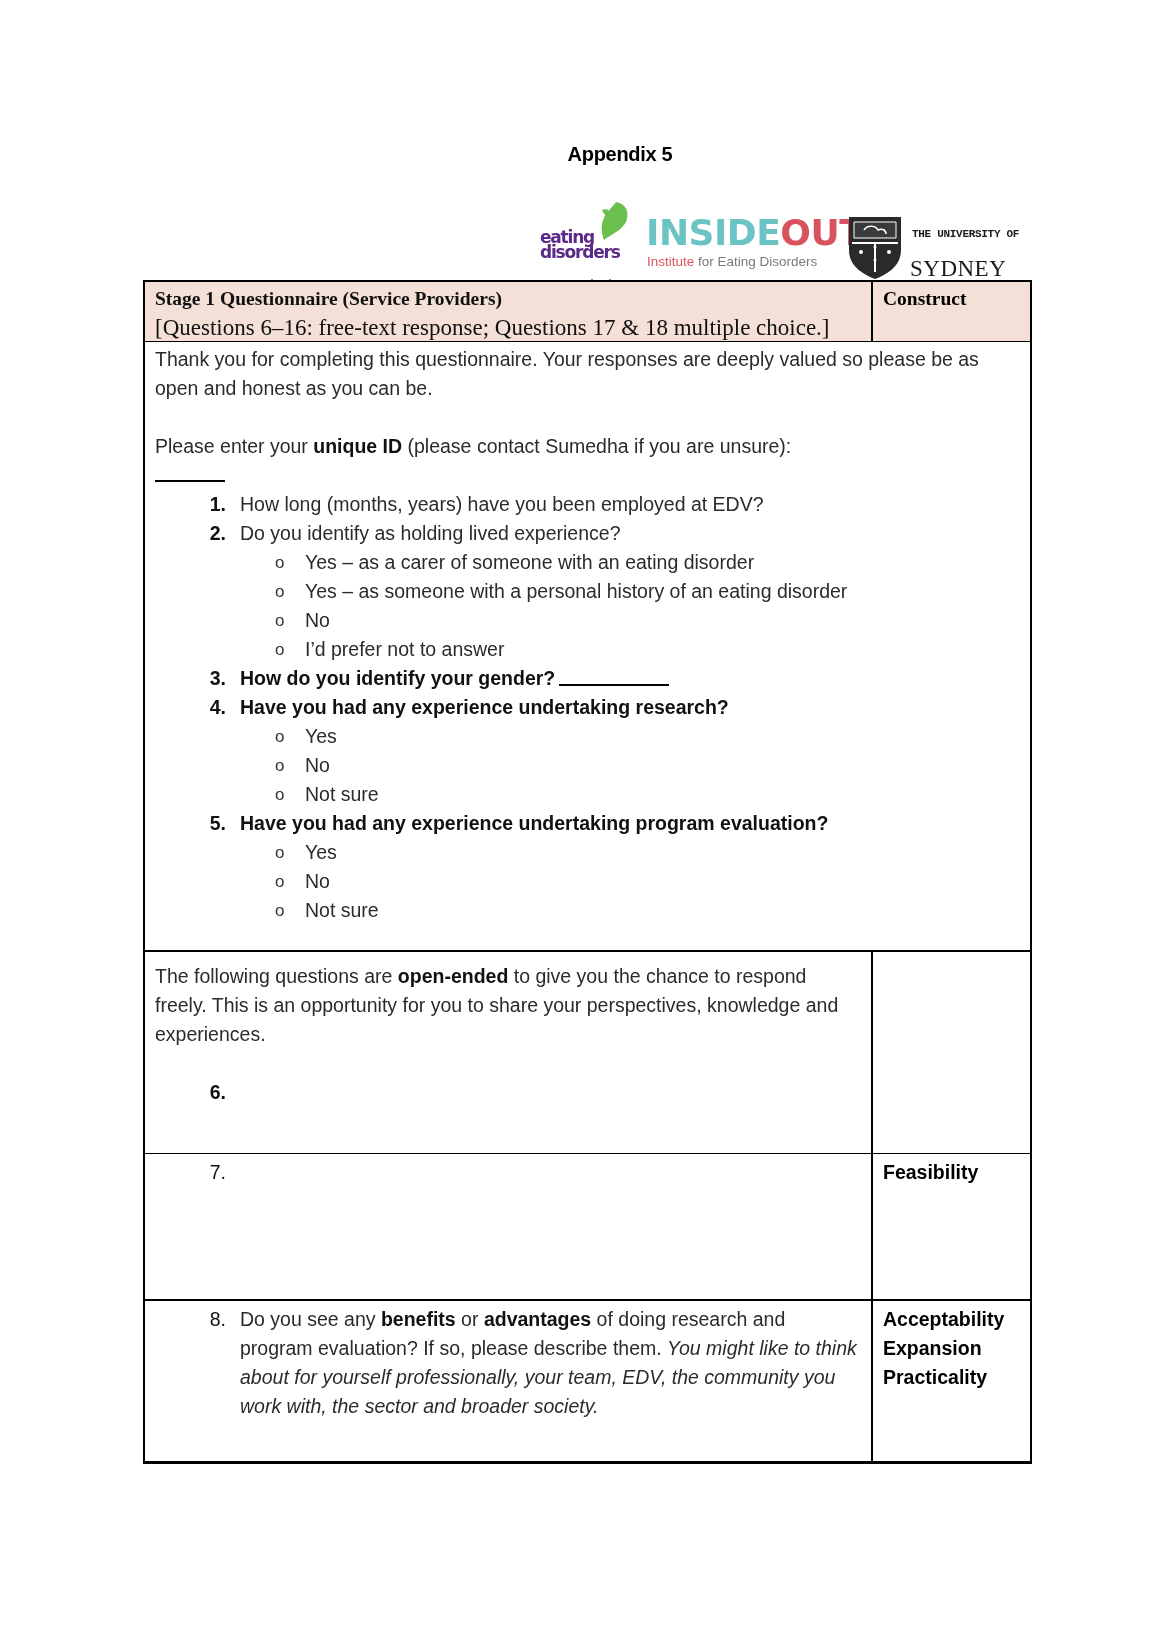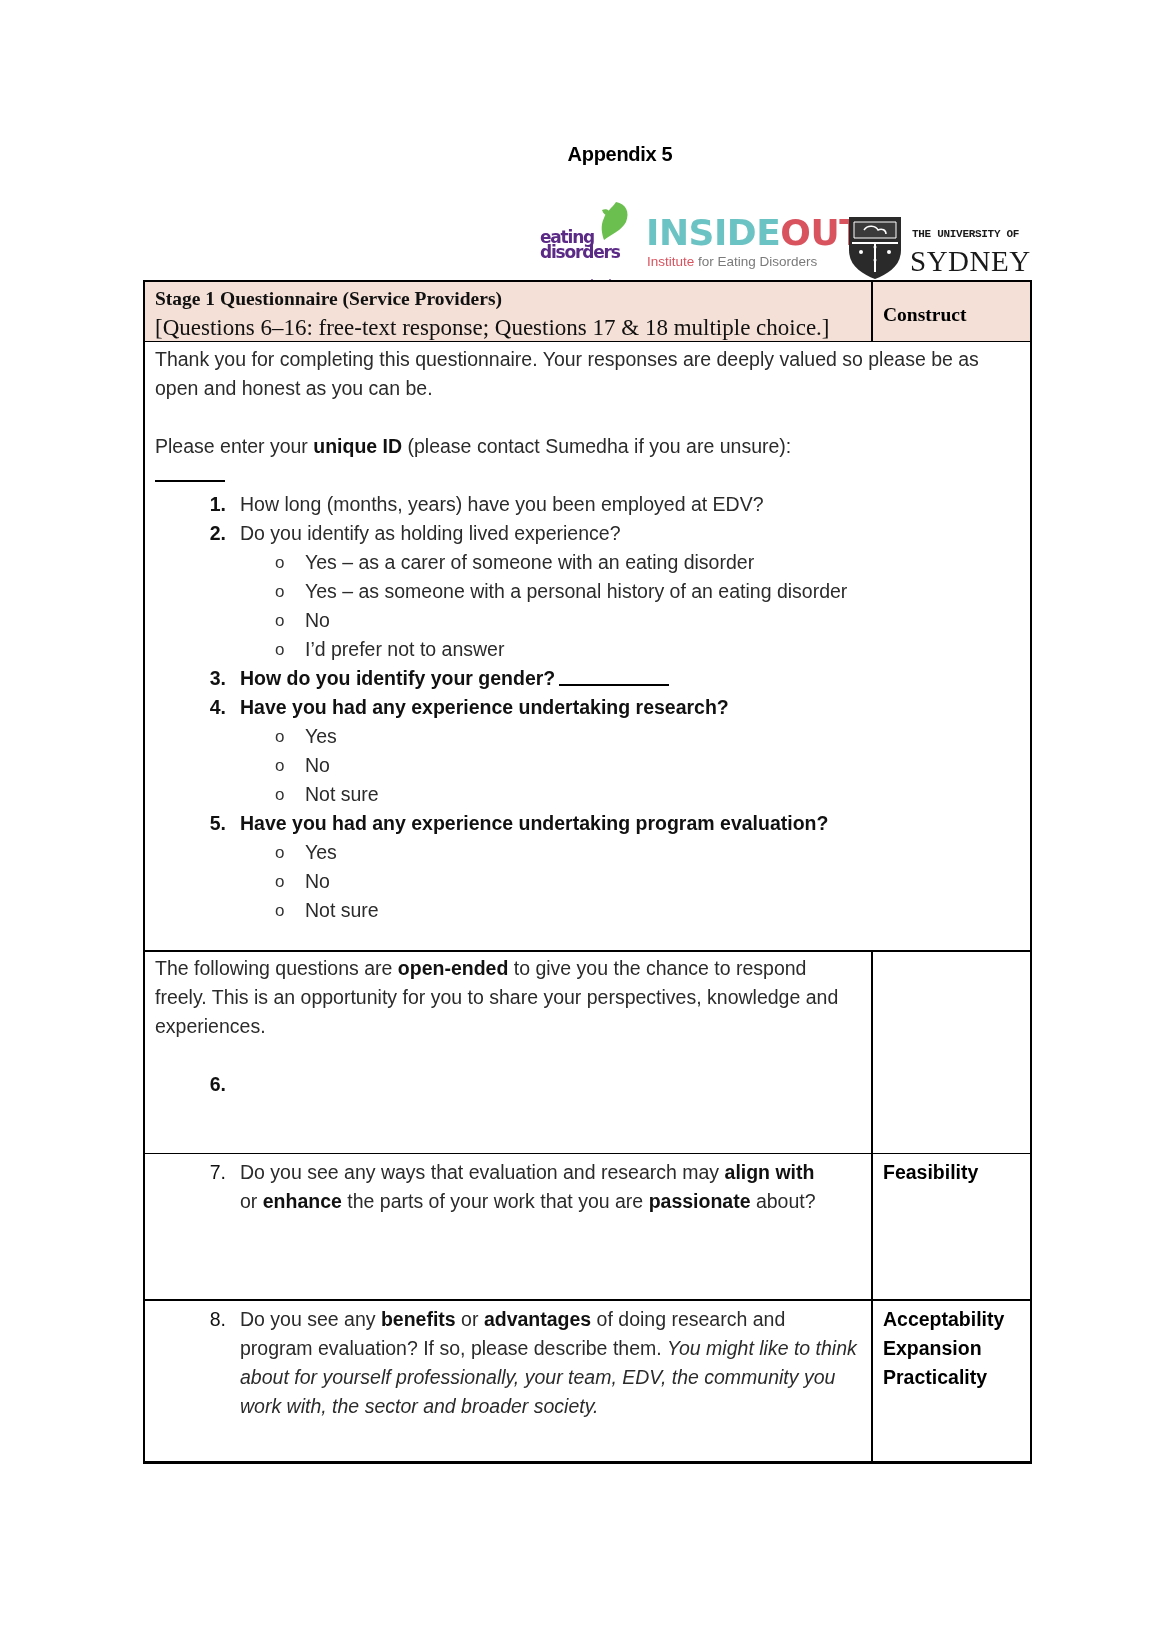--- a/index.html
+++ b/index.html
@@ -16,33 +16,33 @@
   .edv-small { position:absolute; left:48px; top:78px; color:#5b2a86; font-size:9px; font-weight:bold; letter-spacing:-0.3px; }
   .io-main { position:absolute; left:0; top:0; font-weight:bold; font-size:36px; letter-spacing:-0.5px;
              font-family:"DejaVu Sans", sans-serif; line-height:38px; }
   .io-main .t { color:#6cc3c3; }
   .io-main .r { color:#d9535f; }
   .io-sub { position:absolute; left:1px; top:40px; font-size:13.5px; color:#7a7a7a; white-space:nowrap; }
   .io-sub .r { color:#d9535f; }
   .usyd-shield { position:absolute; left:0; top:0; width:58px; height:66px; }
   .usyd-top { position:absolute; left:66px; top:14px; font-family:Liberation Mono, monospace;
               font-size:11px; font-weight:bold; color:#1a1a1a; letter-spacing:-0.3px; white-space:nowrap; }
-  .usyd-name { position:absolute; left:64px; top:32px; font-family:"Liberation Serif", serif;
-               font-size:29px; color:#1a1a1a; letter-spacing:0.5px; line-height:30px; }
+  .usyd-name { position:absolute; left:64px; top:40px; font-family:"Liberation Serif", serif;
+               font-size:23px; color:#1a1a1a; letter-spacing:0.5px; line-height:30px; }
 
   .table { position:absolute; left:143px; top:280px; width:889px; border:2px solid #000; border-bottom:3px solid #000; box-sizing:border-box; }
   .row { position:relative; display:flex; border-bottom:1px solid #000; box-sizing:border-box; }
   .row:last-child { border-bottom:none; }
   .cell-main { flex:0 0 726px; box-sizing:border-box; padding:4px 10px; }
   .cell-side { flex:1; box-sizing:border-box; border-left:2px solid #000; padding:4px 10px; font-weight:bold; color:#000; font-size:19.5px; line-height:29px; }
   .hdr { background:#f4e0d6; height:60px;font-family:Liberation Serif, serif; }
   .hdr .cell-main { padding-top:2px; }
   .hdr .h1 { font-weight:bold; color:#111; font-size:19.5px; line-height:29px; }
   .hdr .h2 { font-size:23px; line-height:29px; color:#111; }
-  .hdr .cell-side { padding-top:18px; }
+  .hdr .cell-side { padding-top:2px; }
   .txt { font-size:19.5px; line-height:29px; color:#2b2b2b; }
   .full { width:100%; box-sizing:border-box; padding:3px 10px 0 10px; height:608px; }
   .blank-line { display:inline-block; width:70px; border-bottom:2px solid #000; height:14px; }
   .gender-line { display:inline-block; width:110px; border-bottom:2px solid #000; height:20px; vertical-align:top; margin-left:4px;}
   .q { display:flex; font-size:19.5px; line-height:29px; }
   .q .num { width:36px; text-align:right; padding-right:14px; margin-left:35px; font-weight:bold; color:#111; flex:0 0 auto; }
   .q .qt { flex:1; }
   .q.boldq .qt { font-weight:bold; color:#111; }
   .opt { display:flex; font-size:19.5px; line-height:29px; margin-left:120px; }
   .opt .b { width:30px; font-size:17px; color:#333; }
@@ -173,35 +173,34 @@
           <span>No</span>
         </div>
       <div class="opt">
           <span class="b">o</span>
           <span>Not sure</span>
         </div>
     </div>
   </div>
 
   <div class="row r2" style="border-top:1px solid #000;">
-    <div class="cell-main" style="padding-top:2px;">
+    <div class="cell-main" style="padding-top:10px;">
       <div class="txt"><span>The following questions are </span><b class="k">open-ended</b><span> to give you the chance to respond freely. This is an opportunity for you to share your perspectives, knowledge and experiences.</span></div>
       <div class="gap"></div>
       <div class="q">
         <span class="num">6.</span>
       </div>
     </div>
     <div class="cell-side"></div>
   </div>
 
   <div class="row r3">
     <div class="cell-main">
       <div class="q">
         <span class="num" style="font-weight:normal;">7.</span>
-        <span class="qt" style="padding-right:40px;"><span>Do you see any ways that evaluation and research may </span><b class="k">align with</b><span> or </span><b class="k">enhance</b><span> the parts of your work that you are </span><b class="k">passionate</b><span> about?</span></span>
       </div>
     </div>
     <div class="cell-side">Feasibility</div>
   </div>
 
   <div class="row r4" style="border-top:1px solid #000;">
     <div class="cell-main">
       <div class="q">
         <span class="num" style="font-weight:normal;">8.</span>
         <span class="qt"><span>Do you see any </span><b class="k">benefits</b><span> or </span><b class="k">advantages</b><span> of doing research and program evaluation? If so, please describe them. </span><i class="it">You might like to think about for yourself professionally, your team, EDV, the community you work with, the sector and broader society.</i></span>

